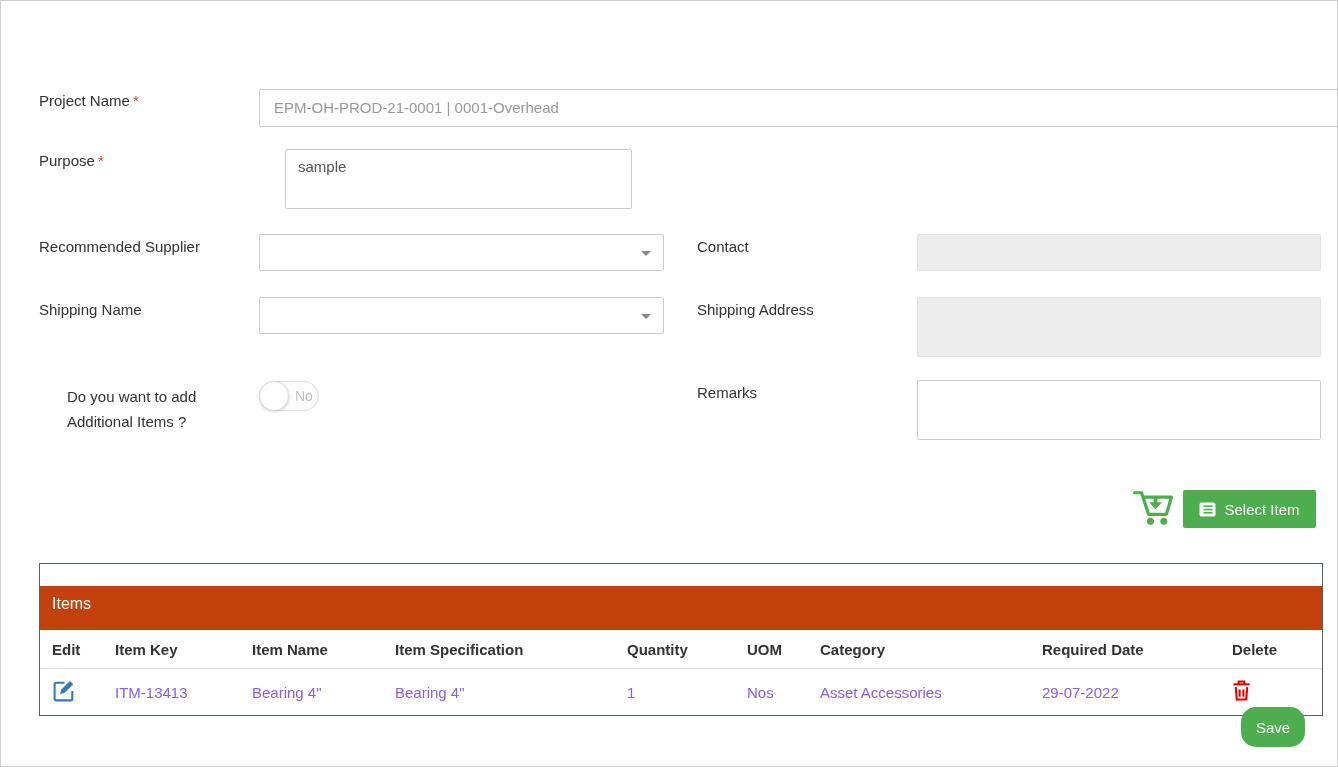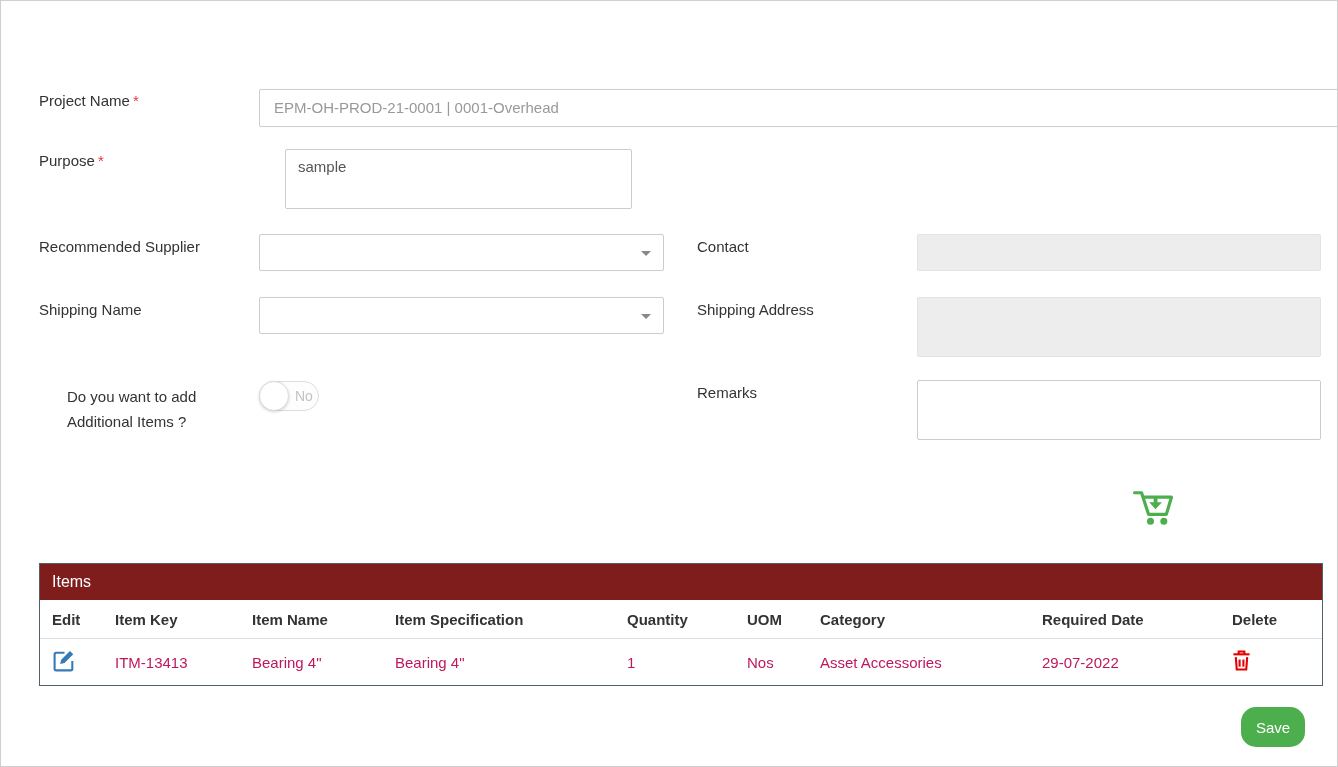--- a/index.html
+++ b/index.html
@@ -67,31 +67,31 @@
     display:flex; align-items:center; justify-content:center; gap:8px;
   }
   #btn-select-item { left:1182px; top:489px; width:133px; height:38px; }
   #btn-save { left:1240px; top:706px; width:64px; height:40px; border-radius:15px; }
   
   .panel {
     position:absolute; left:38px; top:562px; width:1284px;
     border:1px solid #51606b; background:#fff;
   }
   .panel-head {
-    height:36px; background:#7f1d1d; color:#fff; font-size:16px;
-    line-height:36px; padding-left:12px;
+    height:44px; background:#c2410c; color:#fff; font-size:16px;
+    line-height:36px; padding-left:12px;margin-top:22px;
   }
   table.items { border-collapse:collapse; width:100%; table-layout:fixed; }
   table.items th {
     text-align:left; font-size:15px; color:#333; font-weight:bold;
     padding:11px 6px 10px 12px; border-bottom:1px solid #ddd; background:#fff;
     white-space:nowrap; overflow:hidden;
   }
   table.items td {
-    font-size:15px; color:#be185d; padding:9px 6px 9px 12px; white-space:nowrap; overflow:hidden;
+    font-size:15px; color:#8b5cf6; padding:9px 6px 9px 12px; white-space:nowrap; overflow:hidden;
   }
   .icon-btn { display:inline-block; cursor:pointer; line-height:0; }
 </style>
 </head>
 <body>
 
 <div class="screen">
 
 
   <span class="lbl" style="left:38px; top:91px;"><span>Project Name</span><span class="req">*</span></span>
@@ -135,20 +135,33 @@
   <span class="cart-btn icon-btn">
     <svg width="42" height="40" viewBox="0 0 66 60">
       <g fill="none" stroke="#4cae4c" stroke-width="5" stroke-linejoin="round" stroke-linecap="round">
         <path d="M4 6 h11 l11 34 h28 l8 -27 H19"></path>
       </g>
       <circle cx="29" cy="51" r="5.5" fill="#4cae4c"></circle>
       <circle cx="50" cy="51" r="5.5" fill="#4cae4c"></circle>
       <path d="M34 12 v9 h-7 l10 11 10 -11 h-7 v-9 z" fill="#4cae4c"></path>
     </svg>
   </span>
+  <button class="btn-green" id="btn-select-item">
+    <span class="icon-btn">
+      <svg width="17" height="15" viewBox="0 0 17 15">
+        <rect x="0.5" y="0.5" width="16" height="14" rx="2" fill="#fff"></rect>
+        <g stroke="#4cae4c" stroke-width="1.6">
+          <line x1="4.5" y1="4.2" x2="13.5" y2="4.2"></line>
+          <line x1="4.5" y1="7.5" x2="13.5" y2="7.5"></line>
+          <line x1="4.5" y1="10.8" x2="13.5" y2="10.8"></line>
+        </g>
+      </svg>
+    </span>
+    <span>Select Item</span>
+  </button>
 
   <div class="panel">
     <div class="panel-head">Items</div>
     <table class="items">
       <colgroup>
         <col style="width:63px">
           <col style="width:137px">
           <col style="width:143px">
         <col style="width:232px">
           <col style="width:120px">

